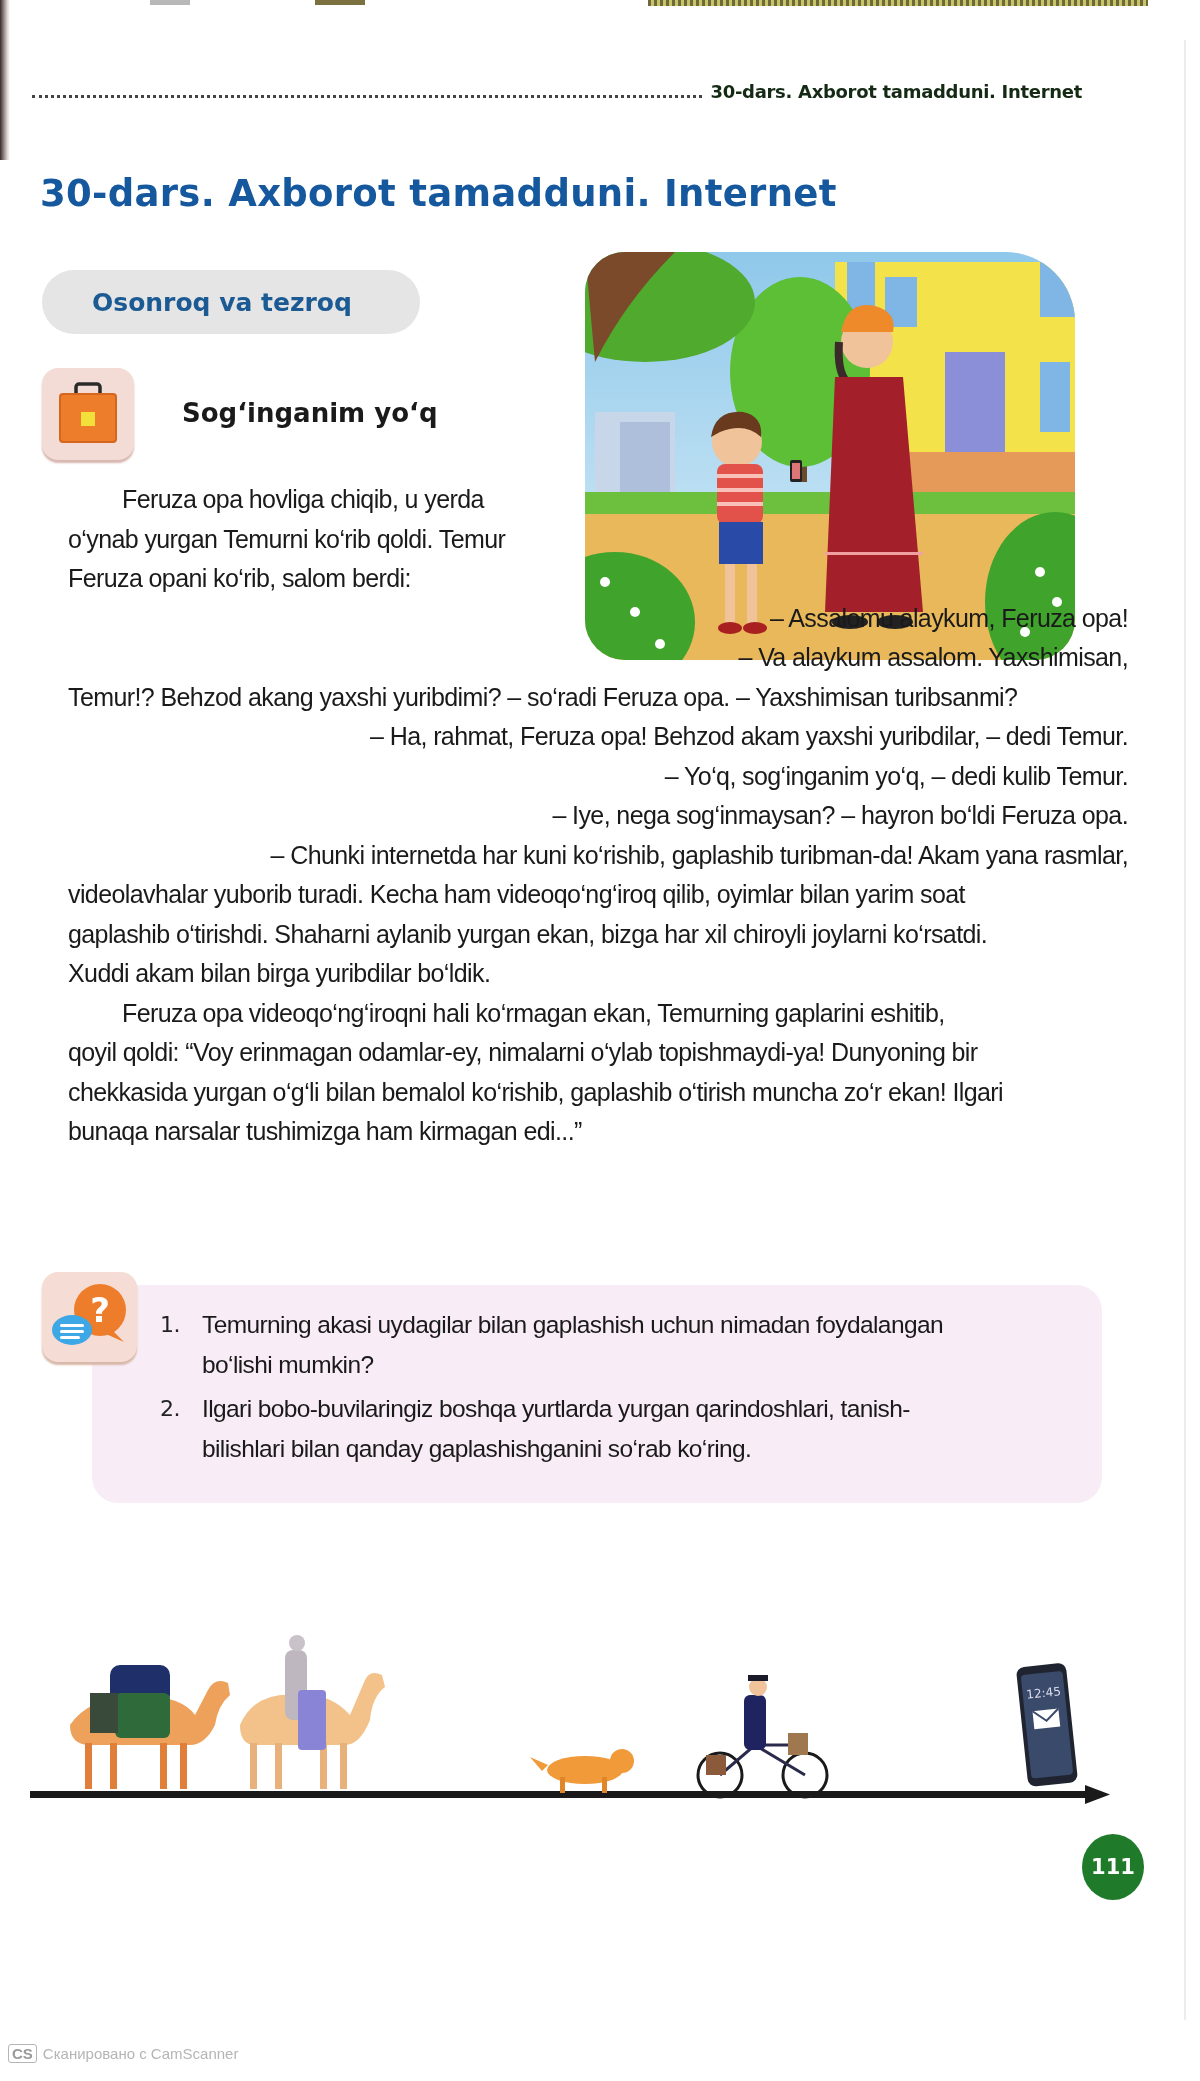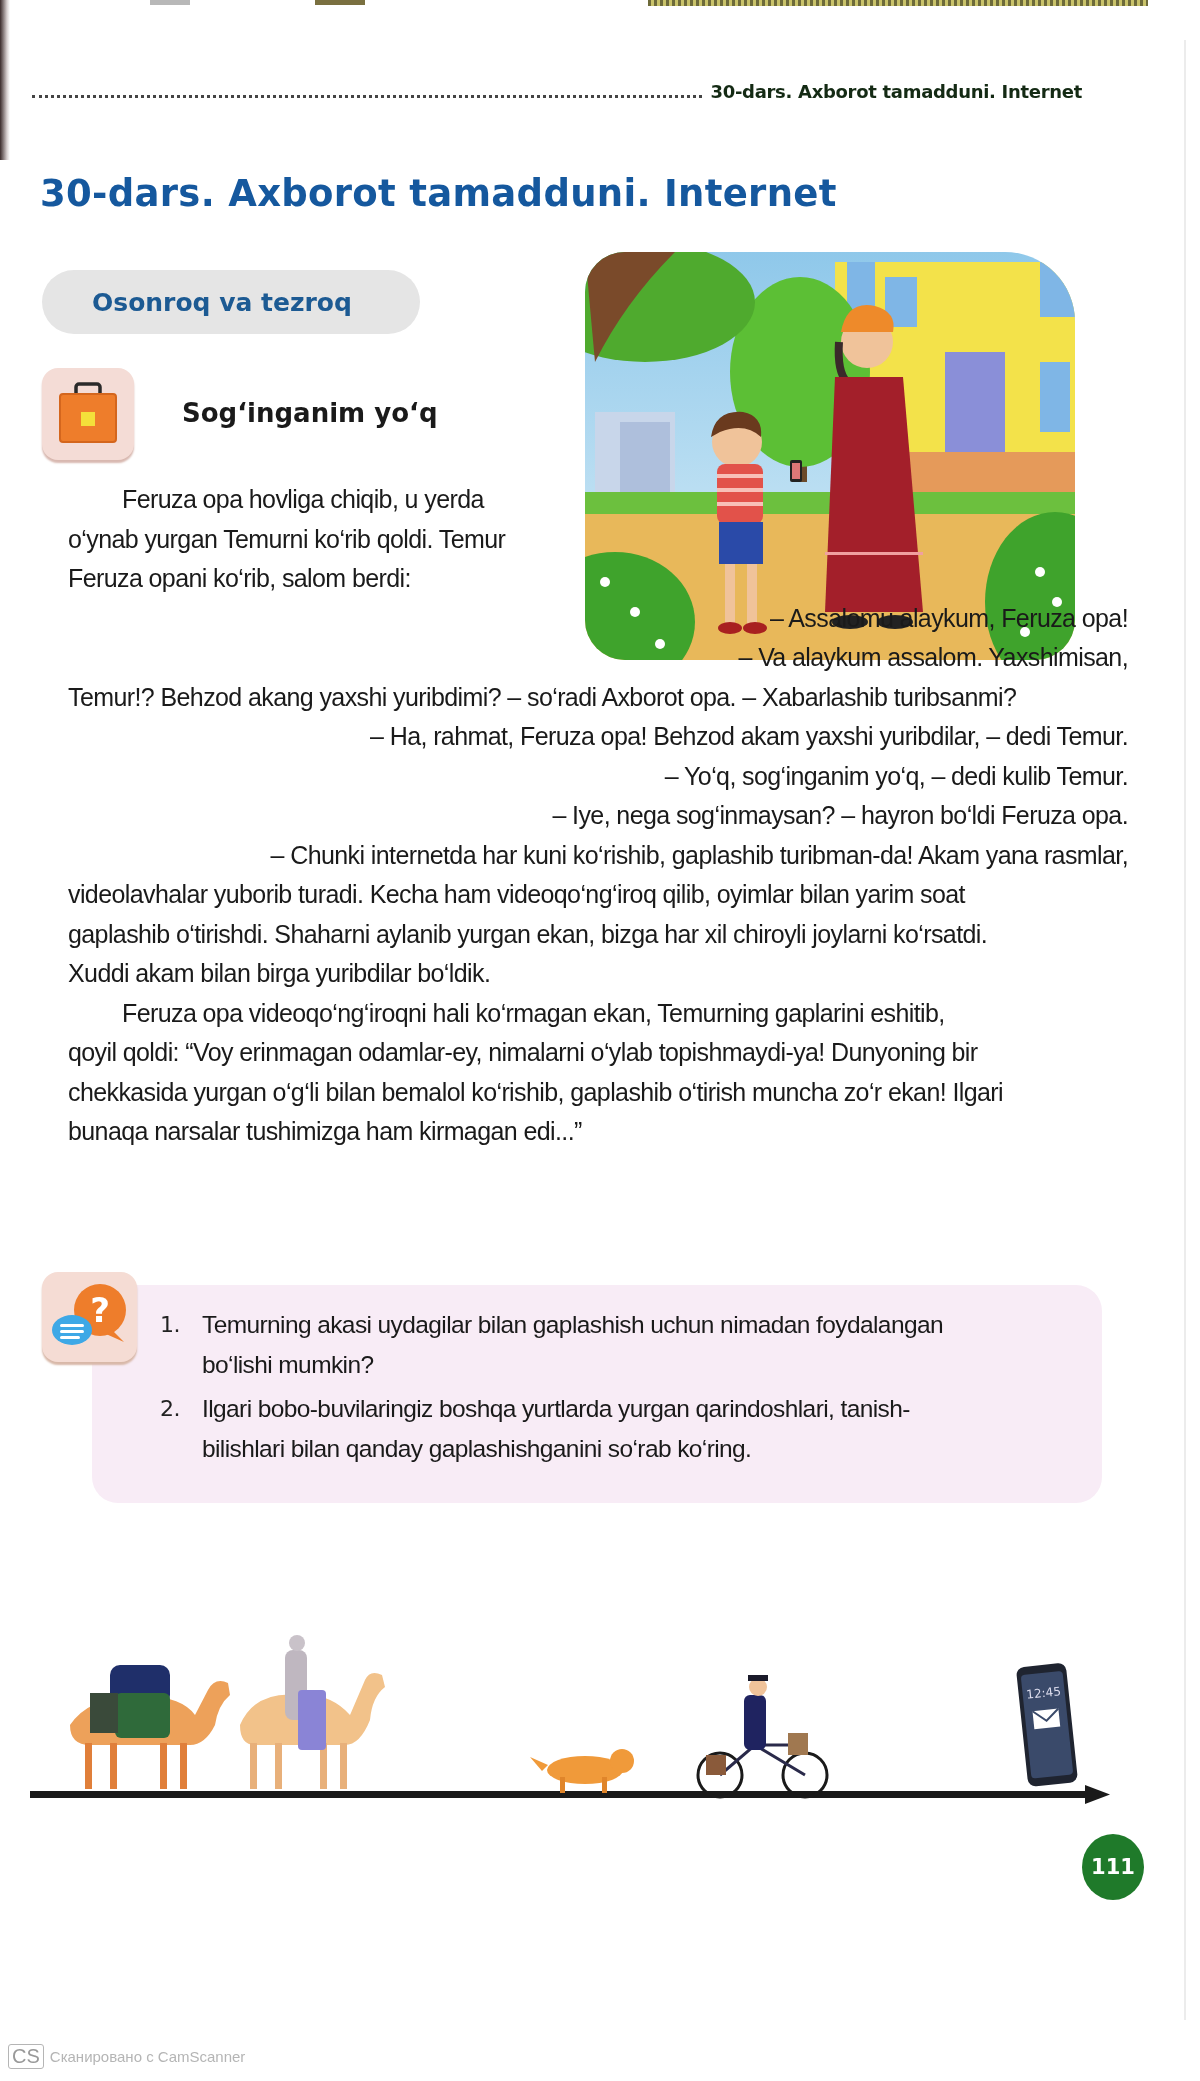--- a/index.html
+++ b/index.html
@@ -117,21 +117,21 @@
     color: #ffffff; font-family: "DejaVu Sans", sans-serif; font-weight: bold;
     font-size: 21px;
   }
 
   .scanner-mark {
     position: absolute; left: 8px; top: 2044px; display: flex; align-items: center;
     color: #b5b5b5; font-size: 15px;
   }
   .scanner-mark .cs {
     border: 1.5px solid #b5b5b5; border-radius: 3px; padding: 0 3px;
-    font-size: 20px; margin-right: 6px; color: #999; font-weight: normal;
+    font-size: 15px; margin-right: 6px; color: #999; font-weight: bold;
   }
 </style>
 </head>
 <body>
 
 <div class="page-edge-left"></div>
 <div class="top-strip-a"></div>
 <div class="top-strip-b"></div>
 <div class="top-strip-c"></div>
 <div class="page-edge-right"></div>
@@ -219,21 +219,21 @@
     <ellipse cx="310" cy="370" rx="18" ry="7" fill="#222"></ellipse>
   </svg>
 </div>
 
 <div class="story">
   <span class="line indent1">Feruza opa hovliga chiqib, u yerda</span>
   <span class="line">o‘ynab yurgan Temurni ko‘rib qoldi. Temur</span>
   <span class="line">Feruza opani ko‘rib, salom berdi:</span>
   <span class="line indent2">– Assalomu alaykum, Feruza opa!</span>
   <span class="line indent2">– Va alaykum assalom. Yaxshimisan,</span>
-  <span class="line">Temur!? Behzod akang yaxshi yuribdimi? – so‘radi Axborot opa. – Xabarlashib turibsanmi?</span>
+  <span class="line">Temur!? Behzod akang yaxshi yuribdimi? – so‘radi Feruza opa. – Yaxshimisan turibsanmi?</span>
   <span class="line indent2">– Ha, rahmat, Feruza opa! Behzod akam yaxshi yuribdilar, – dedi Temur.</span>
   <span class="line indent2">– Yo‘q, sog‘inganim yo‘q, – dedi kulib Temur.</span>
   <span class="line indent2">– Iye, nega sog‘inmaysan? – hayron bo‘ldi Feruza opa.</span>
   <span class="line indent2">– Chunki internetda har kuni ko‘rishib, gaplashib turibman-da! Akam yana rasmlar,</span>
   <span class="line">videolavhalar yuborib turadi. Kecha ham videoqo‘ng‘iroq qilib, oyimlar bilan yarim soat</span>
   <span class="line">gaplashib o‘tirishdi. Shaharni aylanib yurgan ekan, bizga har xil chiroyli joylarni ko‘rsatdi.</span>
   <span class="line">Xuddi akam bilan birga yuribdilar bo‘ldik.</span>
   <span class="line indent1">Feruza opa videoqo‘ng‘iroqni hali ko‘rmagan ekan, Temurning gaplarini eshitib,</span>
   <span class="line">qoyil qoldi: “Voy erinmagan odamlar-ey, nimalarni o‘ylab topishmaydi-ya! Dunyoning bir</span>
   <span class="line">chekkasida yurgan o‘g‘li bilan bemalol ko‘rishib, gaplashib o‘tirish muncha zo‘r ekan! Ilgari</span>

